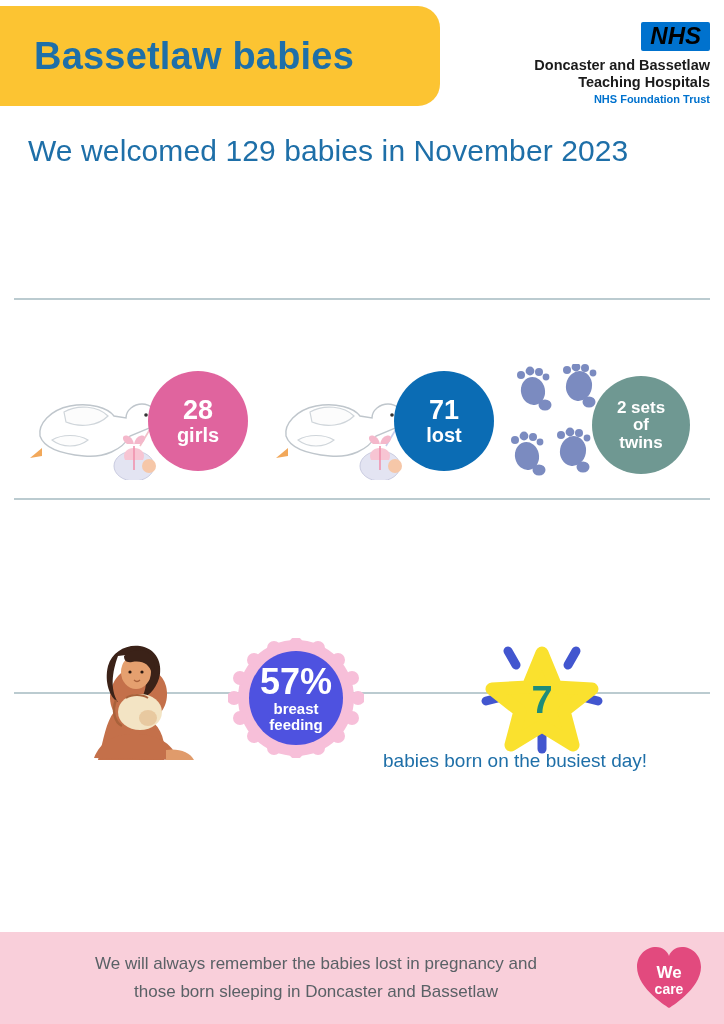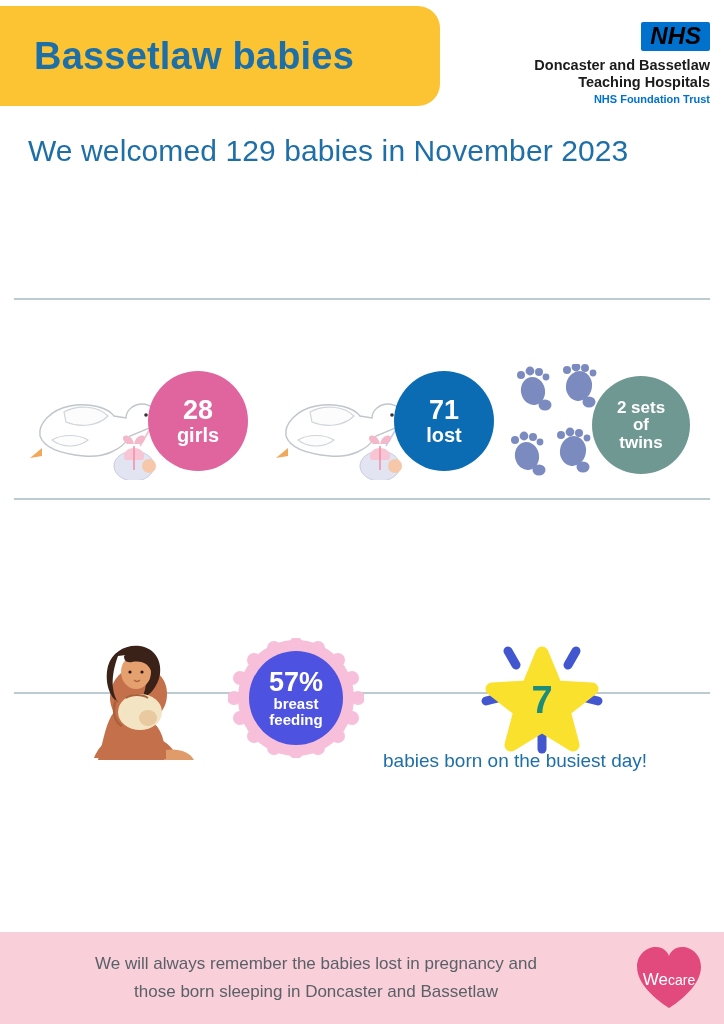--- a/index.html
+++ b/index.html
@@ -65,21 +65,21 @@
   
   .stork { position: absolute; }
   .feet { position: absolute; left: 505px; top: 196px; }
 
   
   .row-feed { height: 162px; position: relative; }
   .breast-badge { position: absolute; left: 228px; top: 338px; width: 136px; height: 120px; }
   .bf-text { position: absolute; left: 0; top: 0; width: 136px; height: 120px;
     display: flex; flex-direction: column; align-items: center; justify-content: center;
     color: #fff; font-weight: 700; text-align: center; line-height: 1.05; }
-  .bf-pct { font-size: 27px; }
+  .bf-pct { font-size: 36px; }
   .bf-lbl { font-size: 15px; }
   .busiest-day {
     position: absolute; left: 383px; top: 450px; width: 320px;
     font-size: 19px; color: #1E6FA8; font-weight: 400;
   }
   .star-wrap { position: absolute; left: 472px; top: 335px; }
 
   
   .row-weight { height: 196px; position: relative; }
   .scale-wrap { position: absolute; left: 98px; top: 505px; }
@@ -92,23 +92,23 @@
     position: absolute; left: 0; bottom: 0; width: 724px; height: 92px;
     background: #F9CFDA; display: flex; align-items: center;
   }
   .footer-text {
     flex: 1; text-align: center; padding-left: 18px;
     color: #5A6166; font-size: 17px; line-height: 1.65;
   }
   .wecare { width: 110px; display: flex; align-items: center; justify-content: center; }
   .wecare-inner { position: relative; width: 70px; height: 66px; }
   .wecare-txt {
-    position: absolute; inset: 0; display: flex; flex-direction: row;
+    position: absolute; inset: 0; display: flex; flex-direction: column;
     align-items: center; justify-content: center; padding-top: 4px;
-    color: #fff; font-weight: 400; line-height: 1.02;
+    color: #fff; font-weight: 700; line-height: 1.02;
   }
   .wecare-we { font-size: 17px; }
   .wecare-care { font-size: 14px; }
 </style>
 </head>
 <body>
 
 <div class="page">
 
   <div class="header">

